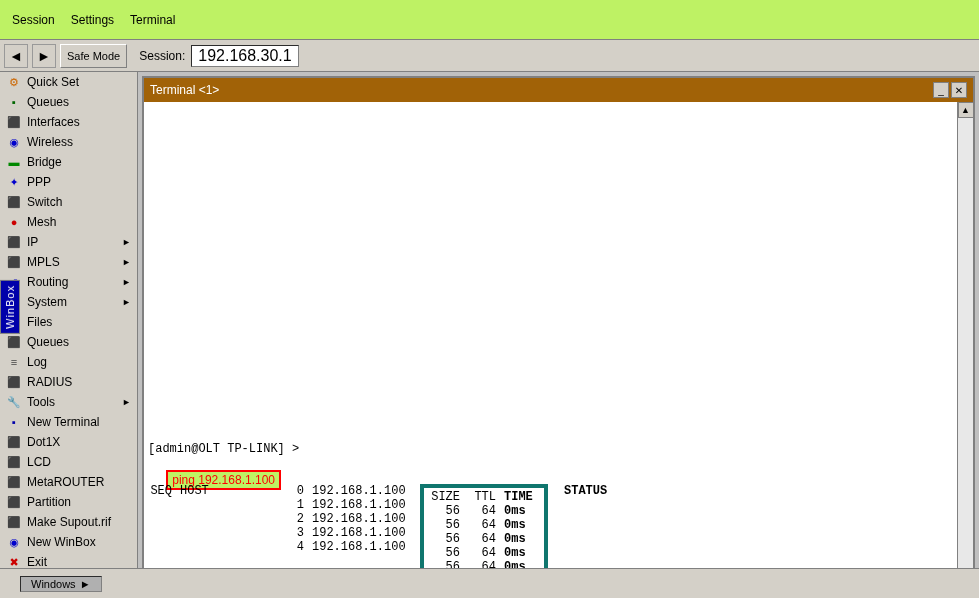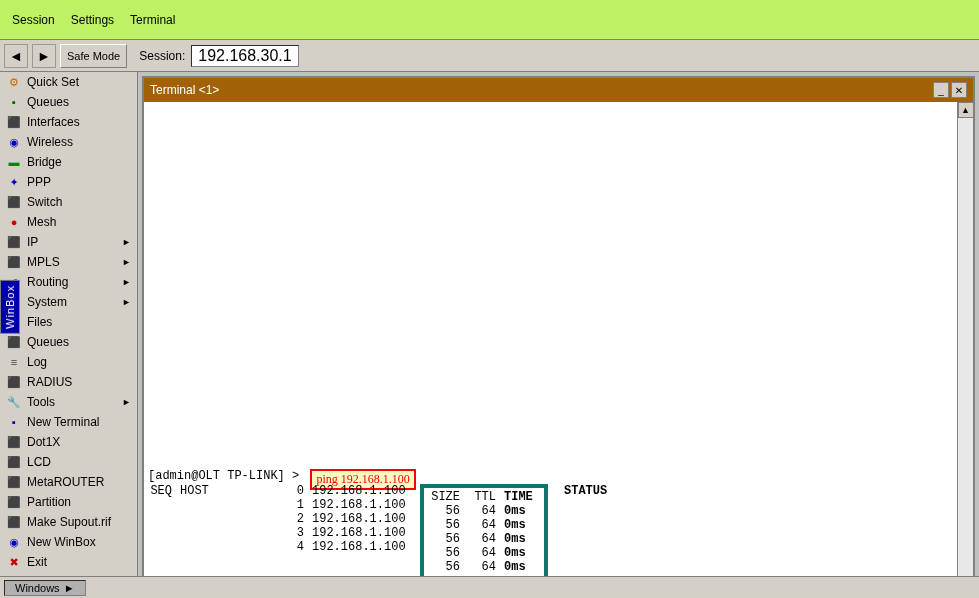--- a/index.html
+++ b/index.html
@@ -198,32 +198,33 @@
       width: 100%;
       background: #e8e8e8;
     }
 
     
     .cmd-line {
       position: absolute;
       bottom: 120px;
       left: 4px;
       display: flex;
-      align-items: flex-start;
+      align-items: center;
       font-family: 'Courier New', monospace;
       font-size: 12px;
+      flex-direction: column;
     }
     .cmd-prompt {
       color: black;
     }
     .cmd-input-box {
       border: 2px solid red;
       padding: 1px 4px;
-      background: #fef9c3;
-      font-family: Liberation Serif, serif;
+      background: #bef264;
+      font-family: Liberation Sans, sans-serif;
       font-size: 12px;
       color: red;
     }
 
     
     .ping-output {
       position: absolute;
       bottom: 30px;
       left: 4px;
       font-family: 'Courier New', monospace;
@@ -504,18 +505,18 @@
           <div class="scrollbar-track"></div>
           <div class="scrollbar-arrow">▼</div>
         </div>
       </div>
     </div>
   </div>
 </div>
 
 <div style="position:fixed; left:0; top:280px; background:#0000aa; color:white; font-size:11px; padding:4px 3px; writing-mode:vertical-rl; transform:rotate(180deg); letter-spacing:1px; border:1px solid #808080;">WinBox</div>
 
-<div style="position:fixed; bottom:0; left:0; width:979px; height:22px; background:#d4d0c8; border-top:1px solid #808080; display:flex; align-items:center; padding:0 4px; gap:4px;">
+<div style="position:fixed; bottom:0; left:0; width:979px; height:30px; background:#d4d0c8; border-top:1px solid #808080; display:flex; align-items:center; padding:0 20px; gap:4px;">
   <div style="background:#b0b0b0; border:1px inset #808080; padding:1px 10px; font-size:11px; display:flex; align-items:center; gap:4px; cursor:pointer;">
     <span>Windows</span>
     <span>►</span>
   </div>
 </div>
 
 </body></html>

